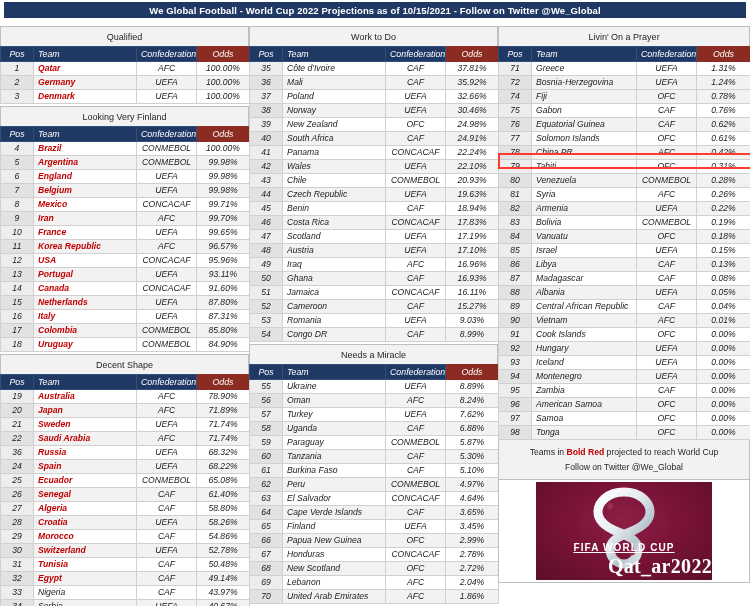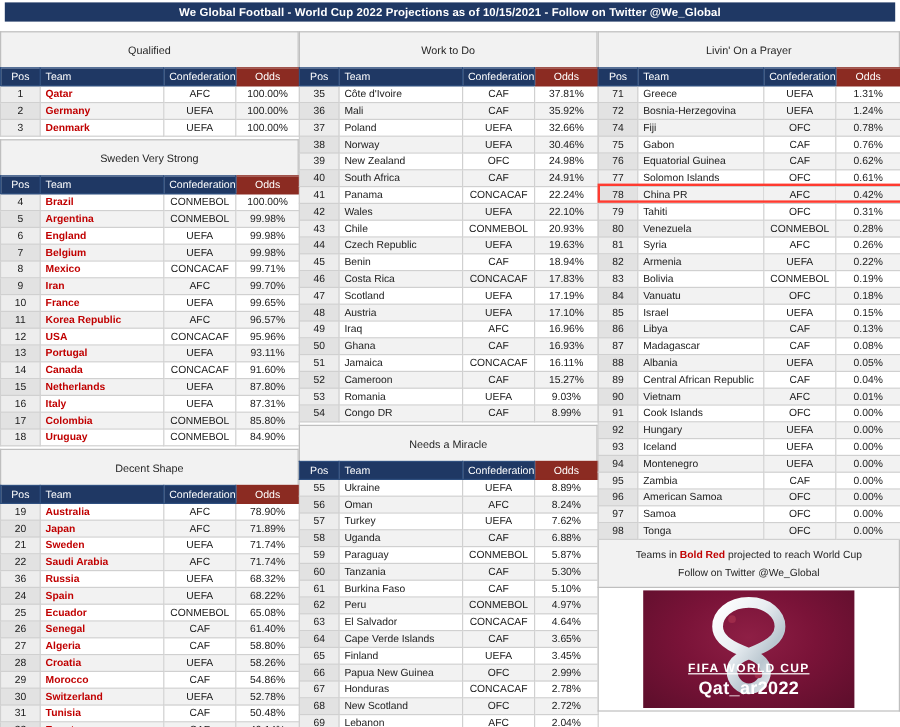--- a/index.html
+++ b/index.html
@@ -36,37 +36,38 @@
   
   .col { position: absolute; top: 26px; }
   .col-left  { left: 0px;   width: 249px; }
   .col-mid   { left: 249px; width: 249px; }
   .col-right { left: 498px; width: 252px; }
 
   
   .section { width: 100%; margin-bottom: 0; }
 
   .section-title {
-    height: 30px;
+    height: 20px;
     background: #F2F2F2;
     border: 1px solid #BFBFBF;
     border-bottom: none;
     color: #262626;
     font-size: 9px;
     display: flex;
     align-items: center;
     justify-content: center;
     white-space: nowrap;
   }
 
   table.proj {
     width: 100%;
     border-collapse: collapse;
     table-layout: fixed;
     font-size: 8.6px;
+    font-style: italic;
   }
   table.proj col.c-pos   { width: 33px; }
   table.proj col.c-team  { width: 103px; }
   table.proj col.c-conf  { width: 60px; }
   table.proj col.c-odds  { width: 53px; }
 
   
   .col-right table.proj col.c-pos  { width: 33px; }
   .col-right table.proj col.c-team { width: 105px; }
   .col-right table.proj col.c-conf { width: 60px; }
@@ -165,26 +166,26 @@
     color: #ffffff;
     font-size: 10px;
     font-weight: bold;
     letter-spacing: 1.1px;
     font-family: "Liberation Sans", sans-serif;
     text-decoration: underline;
   }
   .logo-text2 {
     position: absolute;
     left: 0; right: 0; top: 73px;
-    text-align: center;
+    text-align: right;
     color: #ffffff;
-    font-size: 15px;
+    font-size: 20px;
     font-weight: bold;
     letter-spacing: 0.3px;
-    font-family: Liberation Sans, sans-serif;
+    font-family: Liberation Serif, serif;
   }
 </style>
 </head>
 <body>
 
 <div id="sheet">
 
   <div class="title-bar">We Global Football - World Cup 2022 Projections as of 10/15/2021 - Follow on Twitter @We_Global</div>
 
   <div class="col col-left" id="col-left">
@@ -222,21 +223,21 @@
               <td class="c-pos">3</td>
               <td class="c-team qualifies">Denmark</td>
               <td class="c-conf">UEFA</td>
               <td class="c-odds">100.00%</td>
             </tr>
           </tbody>
         </table>
       </div>
       <div class="gap"></div>
       <div class="section">
-        <div class="section-title">Sweden Very Strong</div>
+        <div class="section-title">Looking Very Finland</div>
         <table class="proj">
           <colgroup>
             <col class="c-pos">
             <col class="c-team">
             <col class="c-conf">
             <col class="c-odds">
           </colgroup>
           <thead>
             <tr>
               <th class="h-pos">Pos</th>

